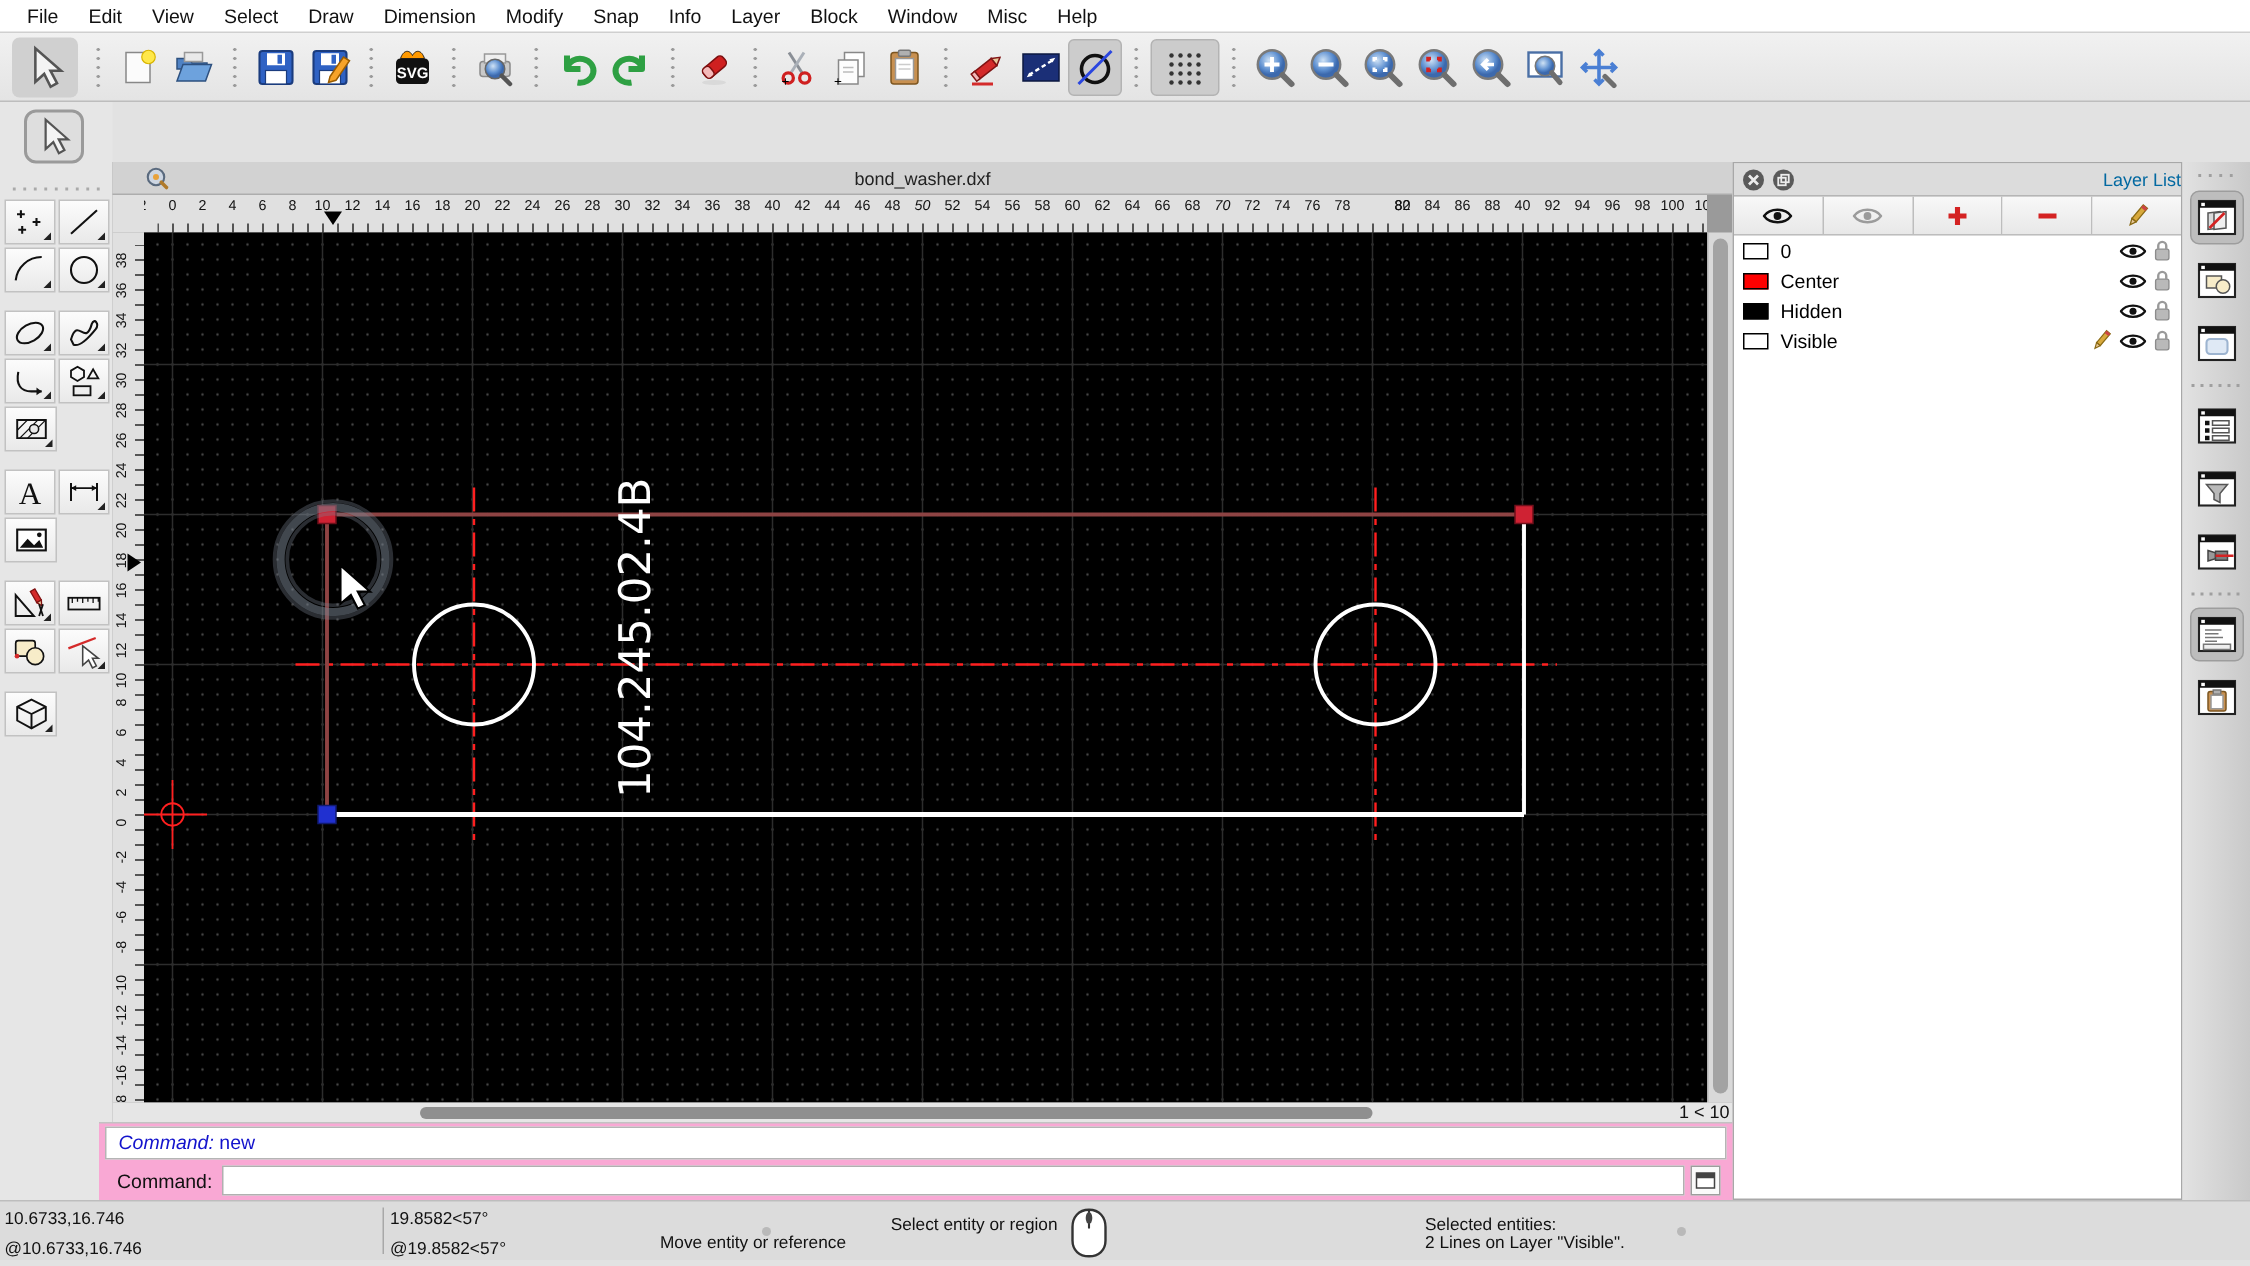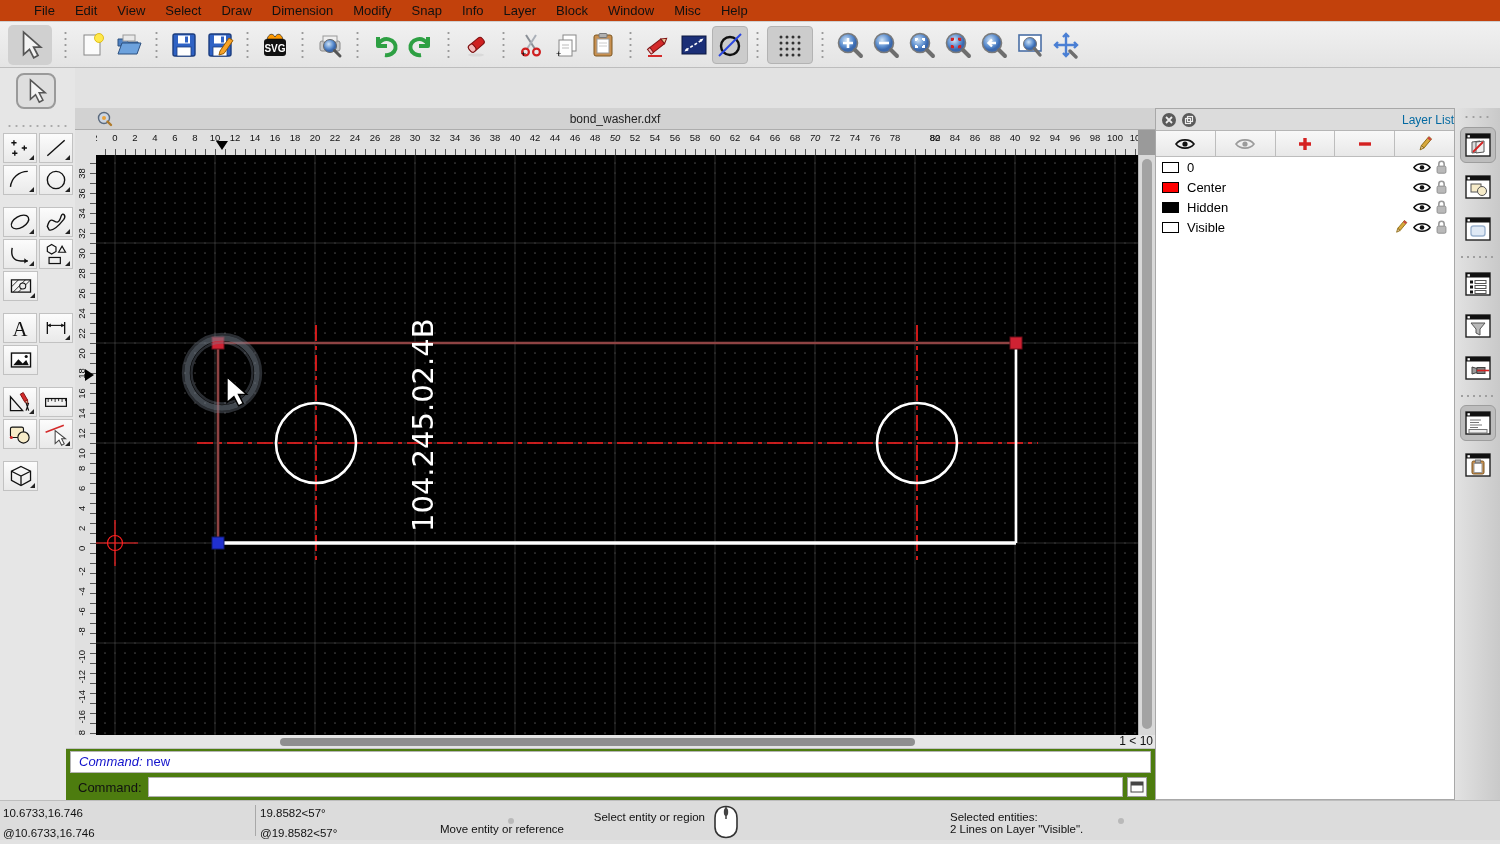--- a/index.html
+++ b/index.html
@@ -2,22 +2,22 @@
 <html><head>
 <meta charset="utf-8">
 <style>
   * { margin:0; padding:0; box-sizing:border-box; }
   html,body { width:1500px; height:844px; overflow:hidden; background:#e2e2e2;
     font-family:"Liberation Sans", sans-serif; }
   .abs { position:absolute; }
   #app { position:relative; width:1500px; height:844px; }
 
   
-  #menubar { left:0; top:0; width:1500px; height:22px; background:#c2410c;
-    border-bottom:1px solid #cfcfcf; display:flex; align-items:center; padding-left:24px; }
+  #menubar { left:0; top:0; width:1500px; height:22px; background:#ffffff;
+    border-bottom:1px solid #cfcfcf; display:flex; align-items:center; padding-left:8px; }
   .menu-item { font-size:13px; color:#111; padding:0 10px; line-height:22px; }
 
   
   #toolbar { left:0; top:22px; width:1500px; height:46px;
     background:linear-gradient(#f1f1f1,#e4e4e4); border-bottom:1px solid #bdbdbd;
     display:flex; align-items:center; padding-left:8px; }
   .tbtn { width:36px; height:38px; display:flex; align-items:center; justify-content:center;
     border-radius:4px; flex:0 0 auto; }
   .tbtn.pressed { background:#cccccc; border:1px solid #b3b3b3; }
   .tbtn.arrow-main { width:44px; height:40px; background:#d0d0d0; border-radius:5px; margin-right:4px; }
@@ -88,21 +88,21 @@
   #dock-handle { height:10px; margin:4px 8px 2px 8px;
     background-image:radial-gradient(circle,#9f9f9f 1px,transparent 1.2px);
     background-size:7px 6px; background-repeat:repeat-x; background-position:left center; }
   .dock-btn { width:36px; height:36px; margin:5px auto 6px auto; display:flex; align-items:center; justify-content:center; border-radius:6px; }
   .dock-btn.pressed { background:#bdbdbd; border:1px solid #9d9d9d; }
   .dock-sep { height:8px; margin:2px 4px;
     background-image:radial-gradient(circle,#9f9f9f 1px,transparent 1.2px);
     background-size:6px 6px; background-repeat:repeat-x; background-position:left center; }
 
   
-  #cmd-dock { left:66px; top:748px; width:1089px; height:52px; background:#4d7c0f; border-top:1px solid #c2c2c2; }
+  #cmd-dock { left:66px; top:748px; width:1089px; height:52px; background:#f9a8d4; border-top:1px solid #c2c2c2; }
   #cmd-history { position:absolute; left:4px; top:2px; width:1081px; height:22px; background:#fff;
     border:1px solid #b5b5b5; font-size:13px; line-height:20px; padding-left:8px; color:#1212cc; }
   #cmd-history .lbl { font-style:italic; }
   #cmd-row { position:absolute; left:4px; top:26px; width:1081px; height:24px; display:flex; align-items:center; }
   #cmd-label { font-size:13px; color:#111; padding:0 6px 0 8px; }
   #cmd-input { flex:1; height:20px; border:1px solid #b0b0b0; background:#fff; font-size:13px; padding:0 4px;
     font-family:"Liberation Sans",sans-serif; }
   #cmd-dock-btn { width:20px; height:20px; margin:0 4px; background:#fafafa; border:1px solid #9d9d9d;
     display:flex; align-items:center; justify-content:center; }
 

